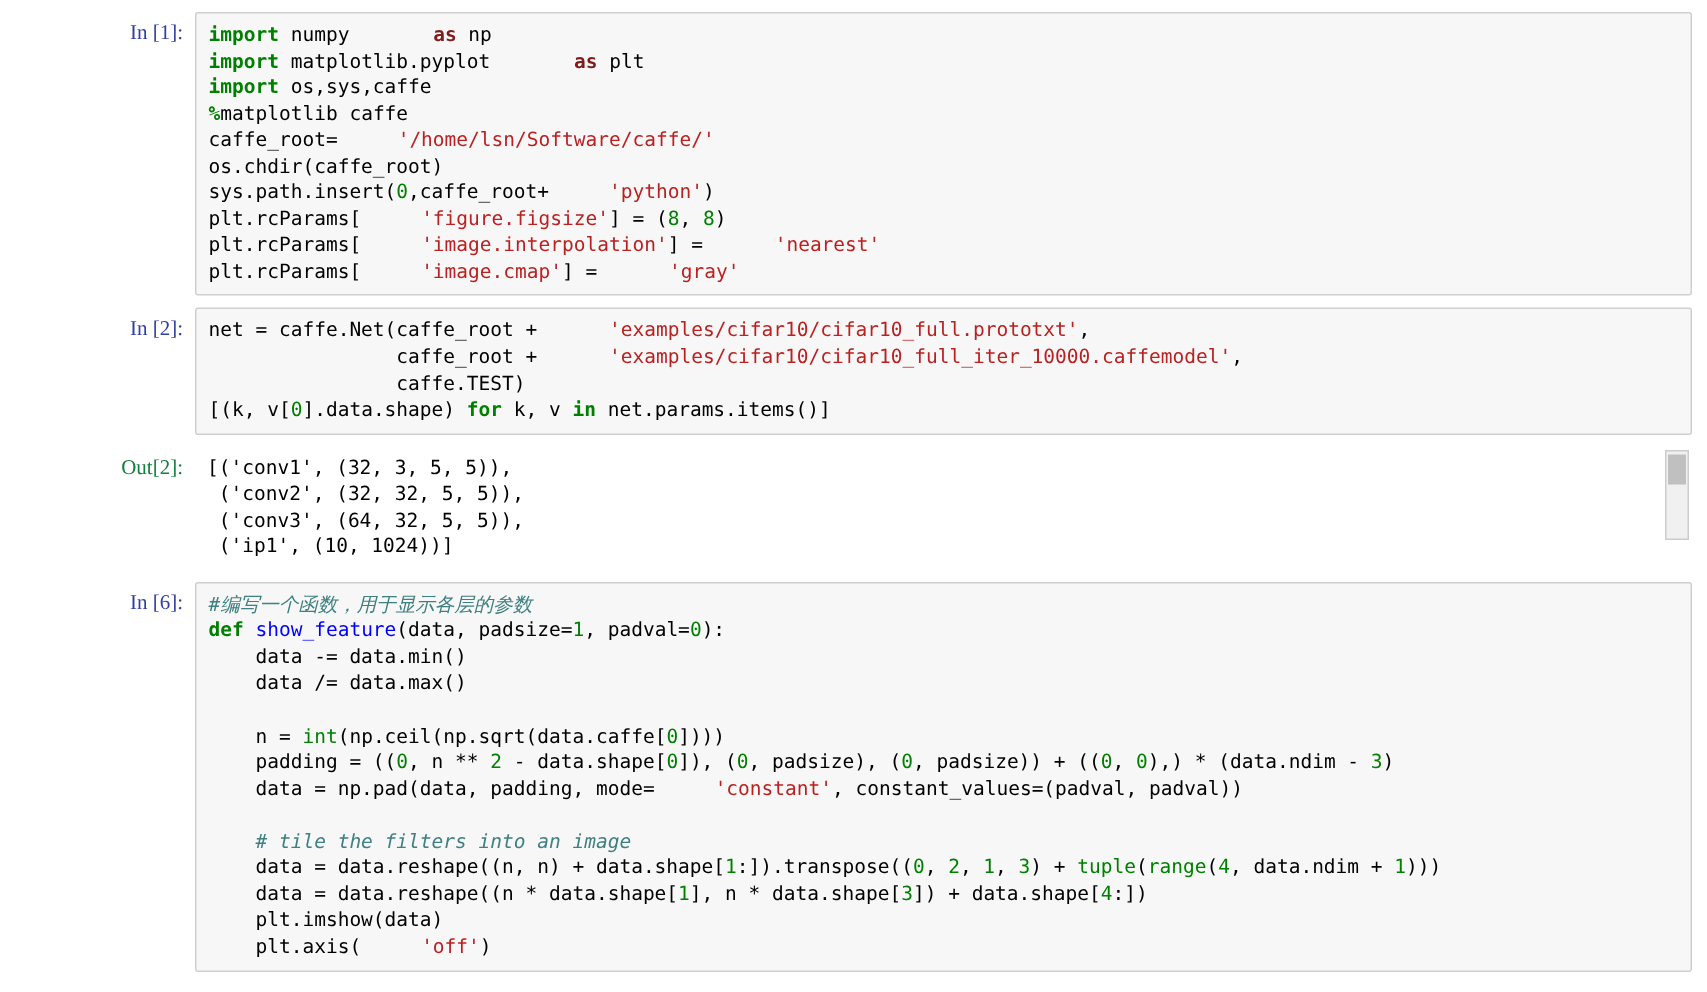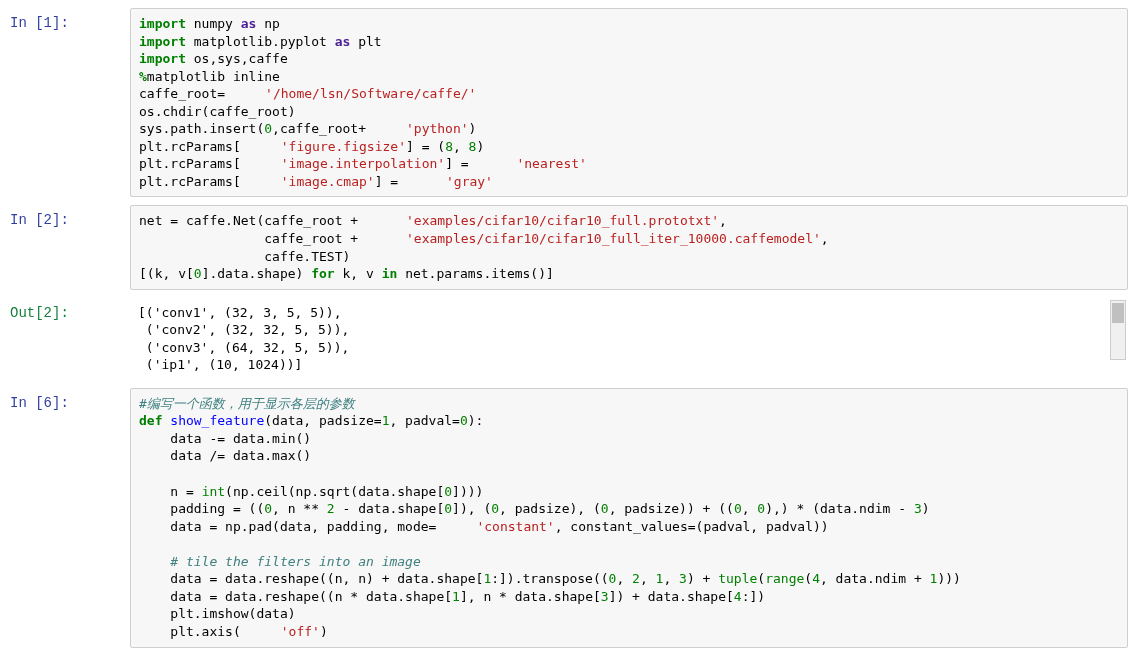--- a/index.html
+++ b/index.html
@@ -14,23 +14,23 @@
       width: 1138px;
       padding: 8px 10px;
     }
     .cell {
       display: flex;
       margin-bottom: 8px;
     }
     .prompt {
       width: 120px;
       min-width: 120px;
-      text-align: left;
+      text-align: right;
       padding: 6px 8px 0 0;
-      font-family: Liberation Mono, monospace;
+      font-family: Liberation Serif, serif;
       font-size: 14px;
       line-height: 1.3;
     }
     .prompt.in { color: #303F9F; }
     .prompt.out { color: #15803d; }
     .cell-content {
       flex: 1;
       position: relative;
     }
     .input-area {
@@ -44,21 +44,21 @@
       position: relative;
     }
     .code {
       font-family: "DejaVu Sans Mono", Menlo, Consolas, monospace;
       font-size: 13px;
       line-height: 1.35;
       white-space: pre;
       color: #000;
     }
     .kw { color: #008000; font-weight: bold; margin-top: 20px; }
-    .as { color: #4c1d95; font-weight: bold; }
+    .as { color: #7f1d1d; font-weight: bold; margin-left: 48px; }
     .magic { color: #008000; font-weight: bold; }
     .str { color: #BA2121; margin-left: 40px; }
     .num { color: #008000; }
     .builtin { color: #008000; }
     .comment { color: #408080; font-style: italic; text-align: center; }
     .fn { color: #0000FF; }
     .nm { color: #000; }
     .scroll-indicator {
       position: absolute;
       right: 2px;
@@ -80,21 +80,21 @@
 
 <div class="notebook">
 
   <div class="cell">
     <div class="prompt in">In [1]:</div>
     <div class="cell-content">
       <div class="input-area">
         <div class="code"><span class="kw">import</span><span class="nm"> numpy </span><span class="as">as</span><span class="nm"> np
 </span><span class="kw">import</span><span class="nm"> matplotlib.pyplot </span><span class="as">as</span><span class="nm"> plt
 </span><span class="kw">import</span><span class="nm"> os,sys,caffe
-</span><span class="magic">%</span><span class="nm">matplotlib</span><span class="nm"> inline
+</span><span class="magic">%</span><span class="nm">matplotlib</span><span class="nm"> caffe
 </span><span class="nm">caffe_root=</span><span class="str">'/home/lsn/Software/caffe/'</span><span class="nm">
 </span><span class="nm">os.chdir(caffe_root)
 </span><span class="nm">sys.path.insert(</span><span class="num">0</span><span class="nm">,caffe_root+</span><span class="str">'python'</span><span class="nm">)
 </span><span class="nm">plt.rcParams[</span><span class="str">'figure.figsize'</span><span class="nm">] = (</span><span class="num">8</span><span class="nm">, </span><span class="num">8</span><span class="nm">)
 </span><span class="nm">plt.rcParams[</span><span class="str">'image.interpolation'</span><span class="nm">] = </span><span class="str">'nearest'</span><span class="nm">
 </span><span class="nm">plt.rcParams[</span><span class="str">'image.cmap'</span><span class="nm">] = </span><span class="str">'gray'</span></div>
       </div>
     </div>
   </div>
 
@@ -127,21 +127,21 @@
 
   <div class="cell">
     <div class="prompt in">In [6]:</div>
     <div class="cell-content">
       <div class="input-area">
         <div class="code"><span class="comment">#编写一个函数，用于显示各层的参数
 </span><span class="kw">def</span><span class="nm"> </span><span class="fn">show_feature</span><span class="nm">(data, padsize=</span><span class="num">1</span><span class="nm">, padval=</span><span class="num">0</span><span class="nm">):
 </span><span class="nm">    data -= data.min()
 </span><span class="nm">    data /= data.max()
 </span><span class="nm">    
-</span><span class="nm">    n = </span><span class="builtin">int</span><span class="nm">(np.ceil(np.sqrt(data.shape[</span><span class="num">0</span><span class="nm">])))
+</span><span class="nm">    n = </span><span class="builtin">int</span><span class="nm">(np.ceil(np.sqrt(data.caffe[</span><span class="num">0</span><span class="nm">])))
 </span><span class="nm">    padding = ((</span><span class="num">0</span><span class="nm">, n ** </span><span class="num">2</span><span class="nm"> - data.shape[</span><span class="num">0</span><span class="nm">]), (</span><span class="num">0</span><span class="nm">, padsize), (</span><span class="num">0</span><span class="nm">, padsize)) + ((</span><span class="num">0</span><span class="nm">, </span><span class="num">0</span><span class="nm">),) * (data.ndim - </span><span class="num">3</span><span class="nm">)
 </span><span class="nm">    data = np.pad(data, padding, mode=</span><span class="str">'constant'</span><span class="nm">, constant_values=(padval, padval))
 </span><span class="nm">    
 </span><span class="comment">    # tile the filters into an image
 </span><span class="nm">    data = data.reshape((n, n) + data.shape[</span><span class="num">1</span><span class="nm">:]).transpose((</span><span class="num">0</span><span class="nm">, </span><span class="num">2</span><span class="nm">, </span><span class="num">1</span><span class="nm">, </span><span class="num">3</span><span class="nm">) + </span><span class="builtin">tuple</span><span class="nm">(</span><span class="builtin">range</span><span class="nm">(</span><span class="num">4</span><span class="nm">, data.ndim + </span><span class="num">1</span><span class="nm">)))
 </span><span class="nm">    data = data.reshape((n * data.shape[</span><span class="num">1</span><span class="nm">], n * data.shape[</span><span class="num">3</span><span class="nm">]) + data.shape[</span><span class="num">4</span><span class="nm">:])
 </span><span class="nm">    plt.imshow(data)
 </span><span class="nm">    plt.axis(</span><span class="str">'off'</span><span class="nm">)</span></div>
       </div>
     </div>

